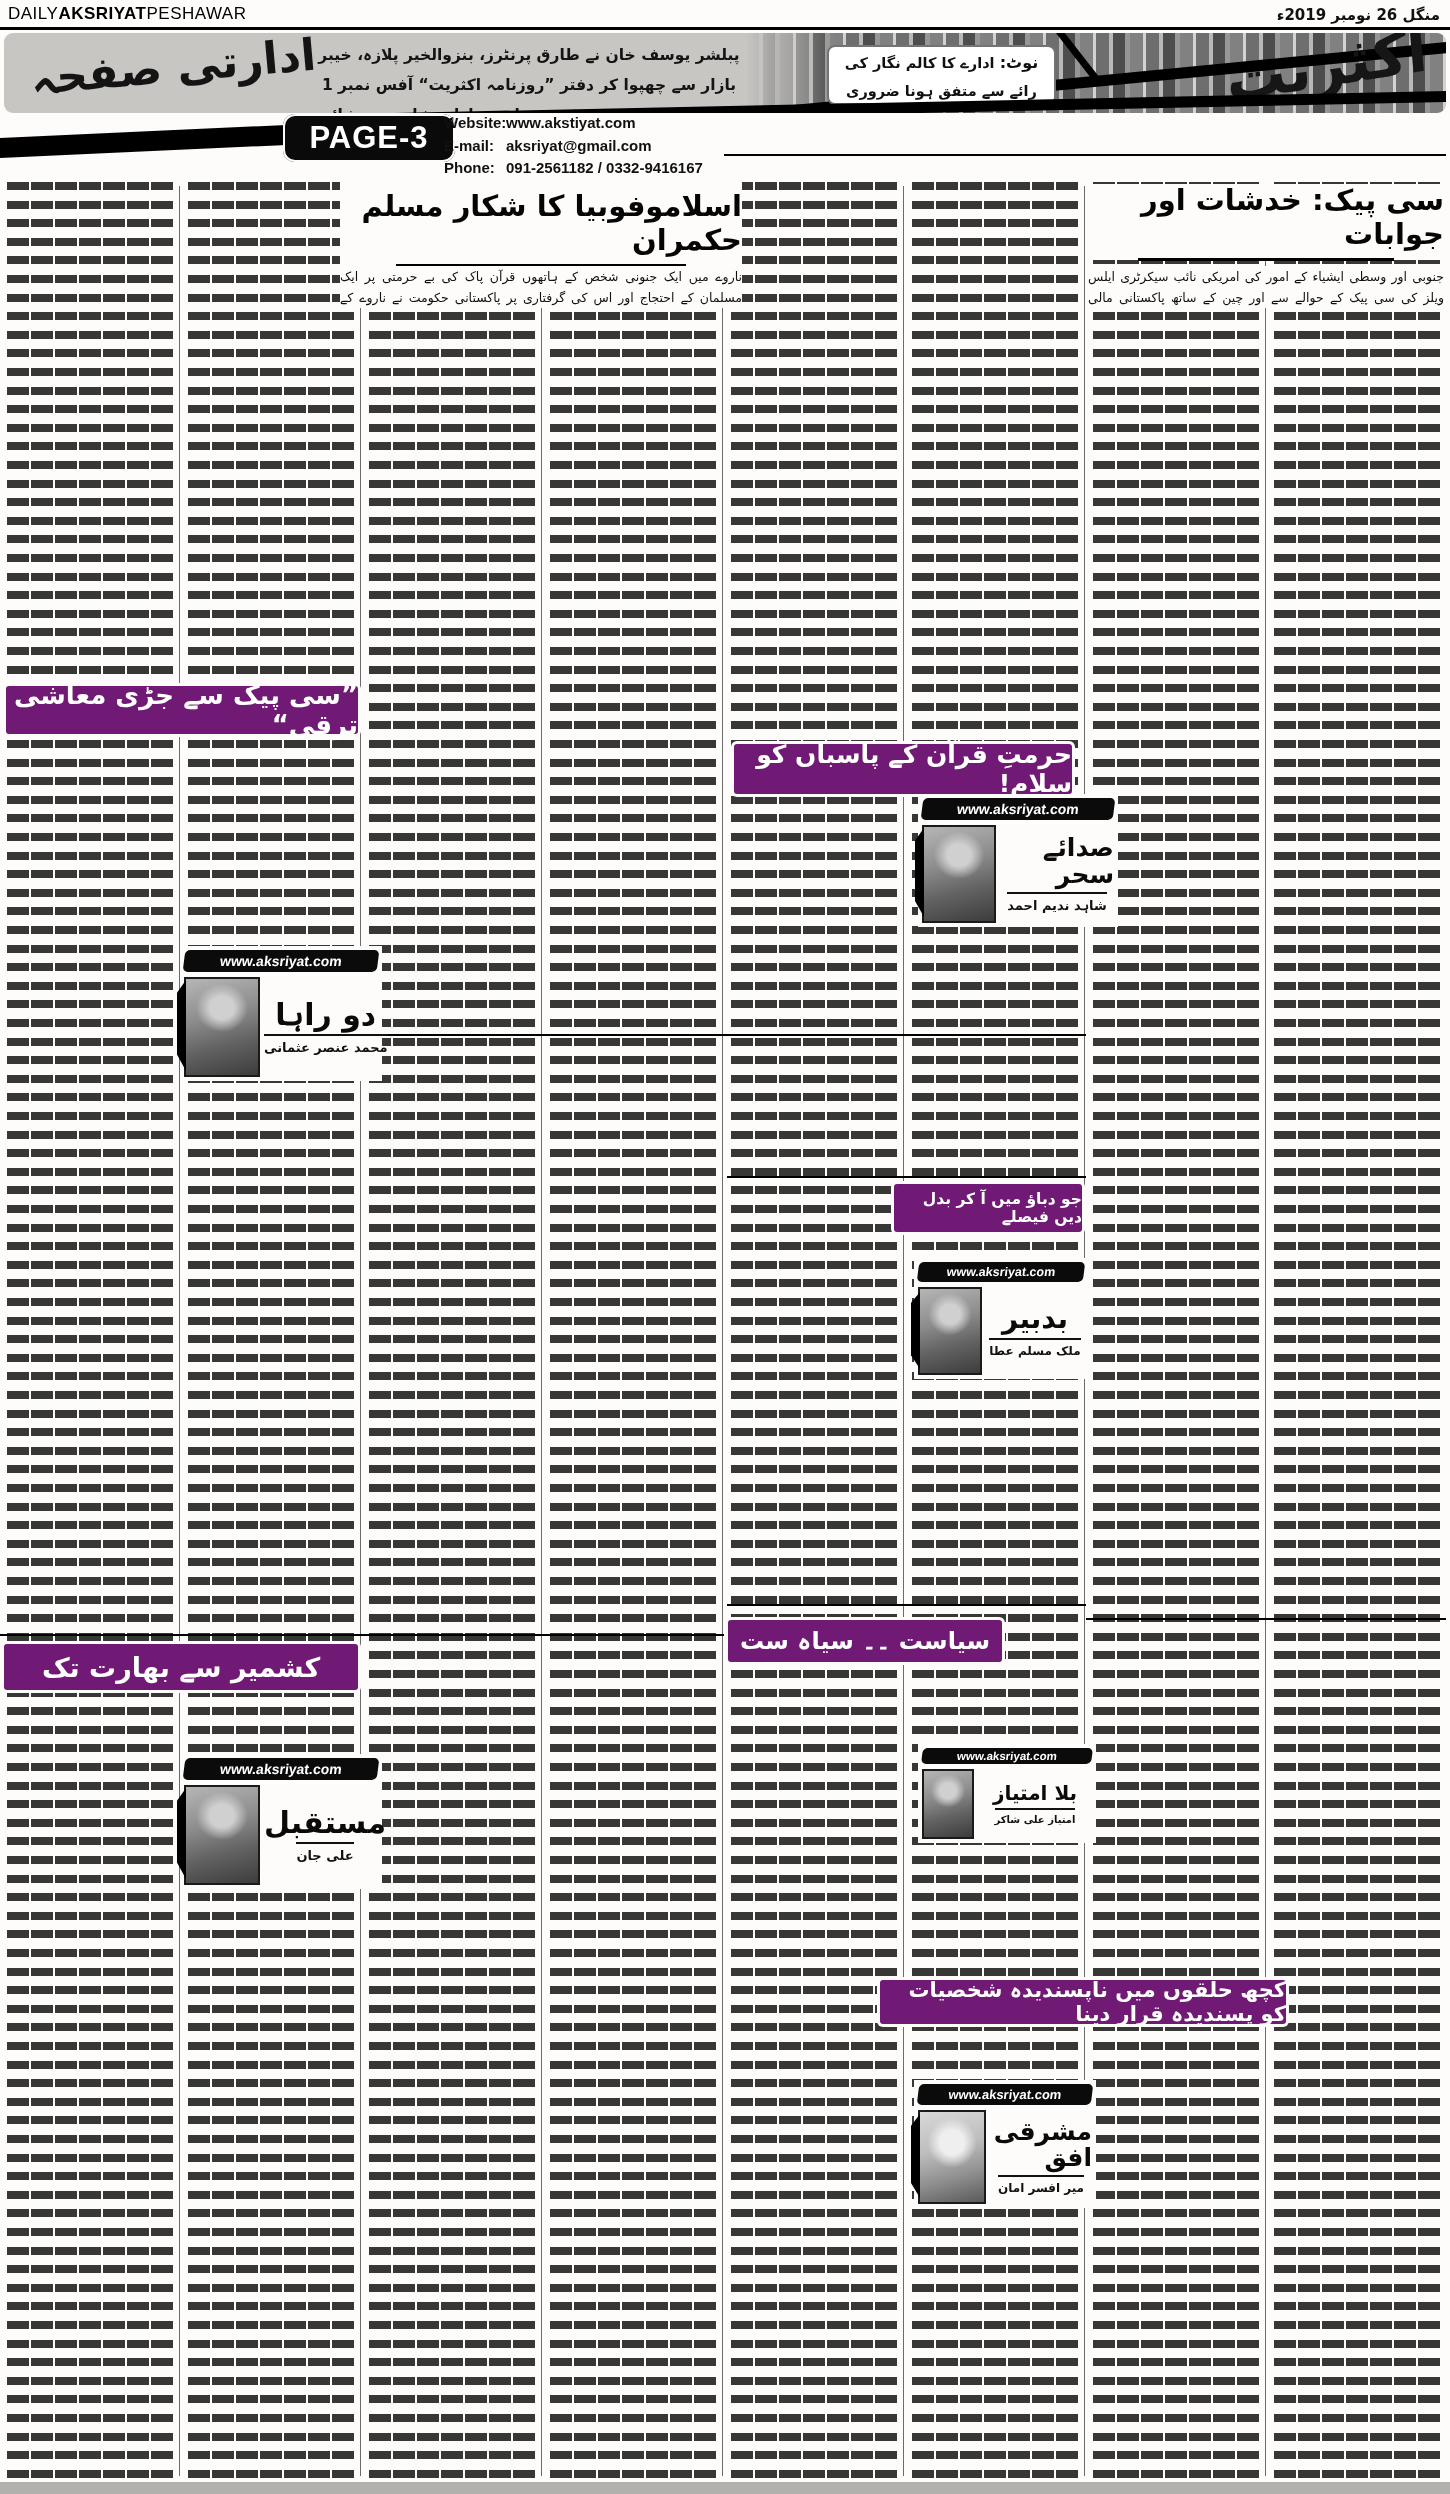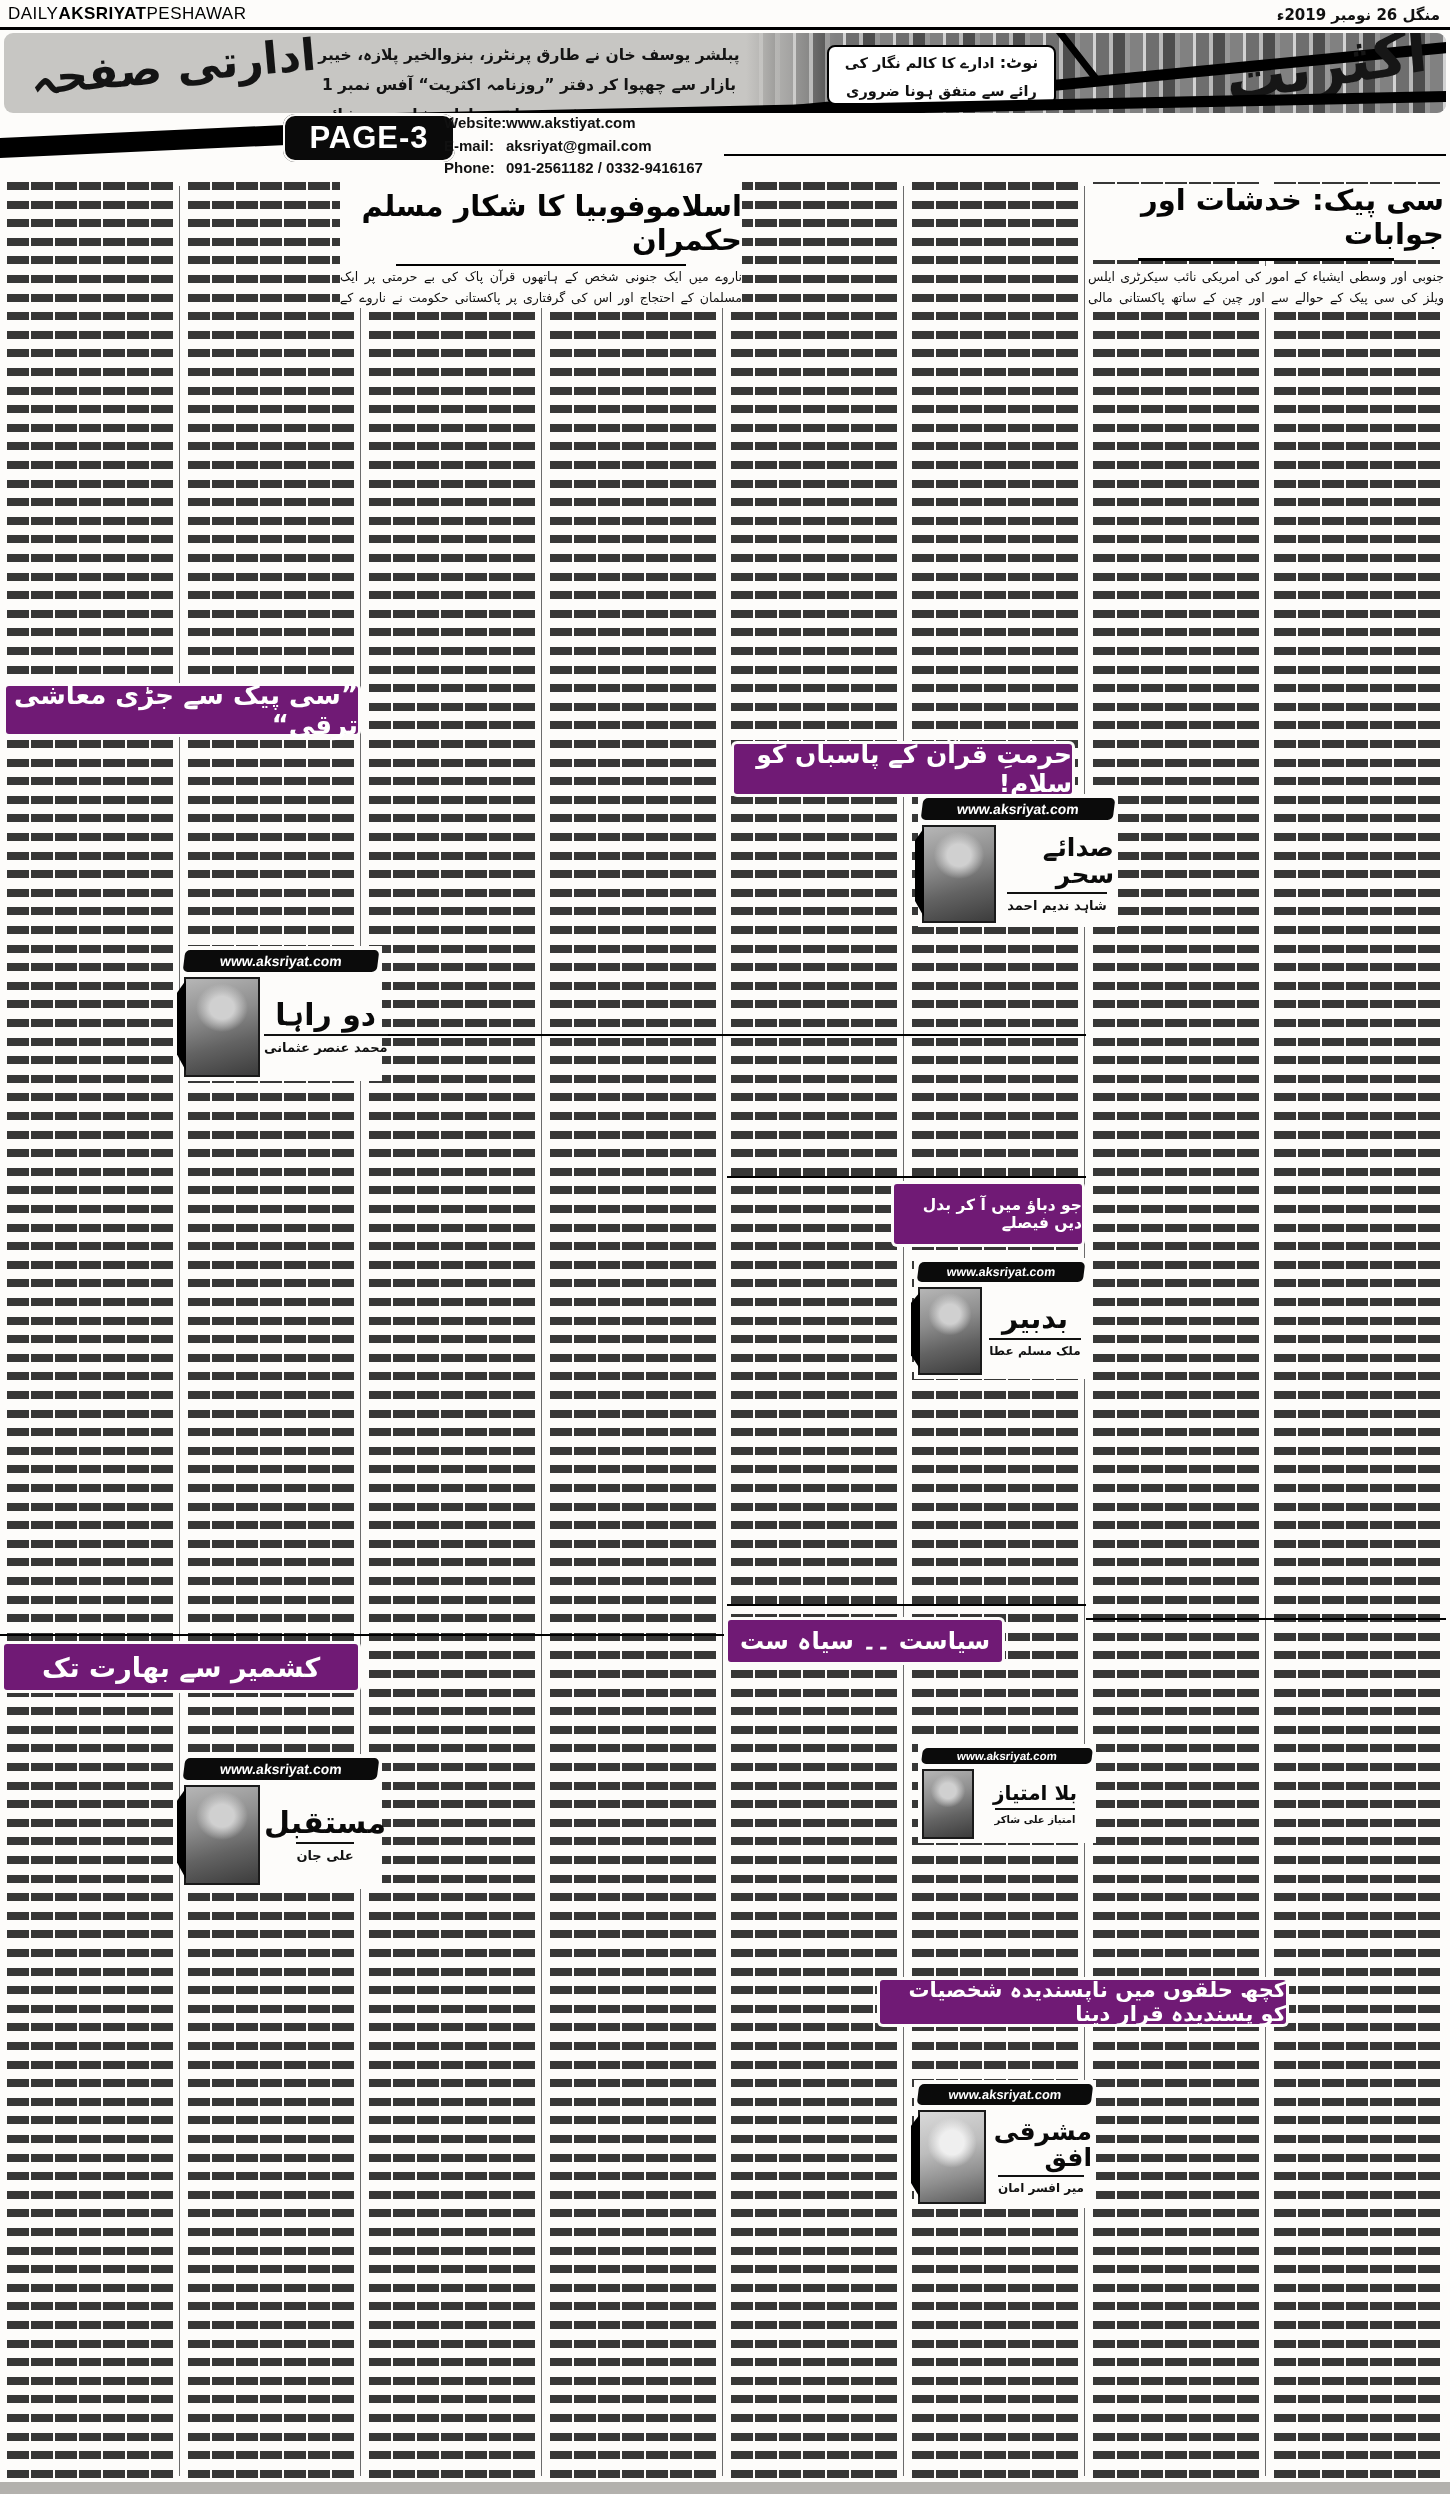--- a/index.html
+++ b/index.html
@@ -18,21 +18,21 @@
   
   .banner{top:33px;left:4px;width:1442px;height:80px;background:#c7c6c3;border-radius:9px;overflow:hidden;}
   .books{position:absolute;top:0;right:0;width:700px;height:80px;
      background:
        linear-gradient(90deg,#c7c6c3 0,rgba(199,198,195,0) 90px),
        repeating-linear-gradient(90deg,#6e6e6e 0 13px,#b8b8b8 13px 17px,#4d4d4d 17px 29px,#969696 29px 34px,#818181 34px 47px,#d2d2d2 47px 50px);}
   .edition{position:absolute;top:8px;left:26px;font-size:44px;font-weight:bold;transform:rotate(-5deg);color:#141414;}
   .pub{position:absolute;top:7px;left:300px;width:450px;font-size:15.5px;font-weight:bold;line-height:1.95;text-align:center;color:#141414;}
   .swoosh1{position:absolute;left:-30px;bottom:-4px;width:1510px;height:11px;background:#000;transform:rotate(-1.2deg);}
   .swoosh2{position:absolute;left:660px;top:44px;width:840px;height:11px;background:#000;transform:rotate(-5.5deg);}
-  .note{position:absolute;top:12px;right:390px;width:225px;height:54px;background:#fff;border:2px solid #000000;border-radius:8px;
+  .note{position:absolute;top:12px;right:390px;width:225px;height:54px;background:#fff;border:2px solid #737373;border-radius:8px;
         text-align:center;font-size:14.5px;font-weight:bold;line-height:1.8;padding-top:2px;}
   .note b{font-size:16px;}
   .pen{position:absolute;top:14px;right:330px;width:84px;height:7px;background:#000;transform:rotate(52deg);border-radius:3px;}
   .pen:after{content:"";position:absolute;left:-12px;top:-2px;border:6px solid transparent;border-right:12px solid #000;}
   .akslogo{position:absolute;top:2px;right:18px;font-size:60px;font-weight:bold;transform:rotate(-9deg) skewX(-4deg);color:#161616;line-height:1;}
 
   
   .sw-left{top:128px;left:-16px;width:470px;height:20px;background:#000;transform:rotate(-2.6deg);border-radius:0 0 26px 4px;}
   .badge{top:114px;left:283px;width:172px;height:48px;background:#0a0a0a;border-radius:12px;color:#fff;
          display:flex;align-items:center;justify-content:center;font-size:31px;font-weight:bold;letter-spacing:1px;box-shadow:0 0 0 2px #fdfcfa inset;}
@@ -136,21 +136,21 @@
   <div class="abs hrule" style="top:1634px;left:0;width:724px"></div>
 
   <div class="abs uhead ur" style="top:184px;left:1088px;width:356px;height:76px">سی پیک: خدشات اور جوابات</div>
   <div class="abs lead ur" style="top:266px;left:1088px;width:356px;height:42px">جنوبی اور وسطی ایشیاء کے امور کی امریکی نائب سیکرٹری ایلس ویلز کی سی پیک کے حوالے سے اور چین کے ساتھ پاکستانی مالی معاملات کے بارے میں گفتگو پر پاکستانی...</div>
 
   <div class="abs uhead ur" style="top:180px;left:340px;width:402px;height:96px">اسلاموفوبیا کا شکار مسلم حکمران</div>
   <div class="abs lead ur" style="top:266px;left:340px;width:402px;height:42px">ناروے میں ایک جنونی شخص کے ہاتھوں قرآن پاک کی بے حرمتی پر ایک مسلمان کے احتجاج اور اس کی گرفتاری پر پاکستانی حکومت نے ناروے کے سفیر کو دفتر خارجہ طلب...</div>
 
   <div class="abs bar ur" style="top:686px;left:6px;width:352px;height:48px;font-size:26px">”سی پیک سے جڑی معاشی ترقی“</div>
   <div class="abs bar ur" style="top:744px;left:734px;width:338px;height:50px;font-size:25px">حرمتِ قرآن کے پاسباں کو سلام!</div>
-  <div class="abs bar ur" style="top:1184px;left:894px;width:188px;height:60px;font-size:15.5px">جو دباؤ میں آ کر بدل دیں فیصلے</div>
+  <div class="abs bar ur" style="top:1184px;left:894px;width:188px;height:48px;font-size:15.5px">جو دباؤ میں آ کر بدل دیں فیصلے</div>
   <div class="abs bar ur" style="top:1620px;left:728px;width:274px;height:42px;font-size:24px">سیاست ۔۔ سیاہ ست</div>
   <div class="abs bar ur" style="top:1644px;left:4px;width:354px;height:46px;font-size:27px">کشمیر سے بھارت تک</div>
   <div class="abs bar ur" style="top:1980px;left:880px;width:406px;height:44px;font-size:21px">کچھ حلقوں میں ناپسندیدہ شخصیات کو پسندیدہ قرار دینا</div>
 
   <div class="abs abox wedge" style="top:950px;left:184px;width:194px">
     <div class="url lat">www.aksriyat.com</div>
     <div class="row">
       <div class="photo" style="width:72px;height:96px"></div>
       <div class="who ur">
         <div class="cname" style="font-size:30px">دو راہا</div>

